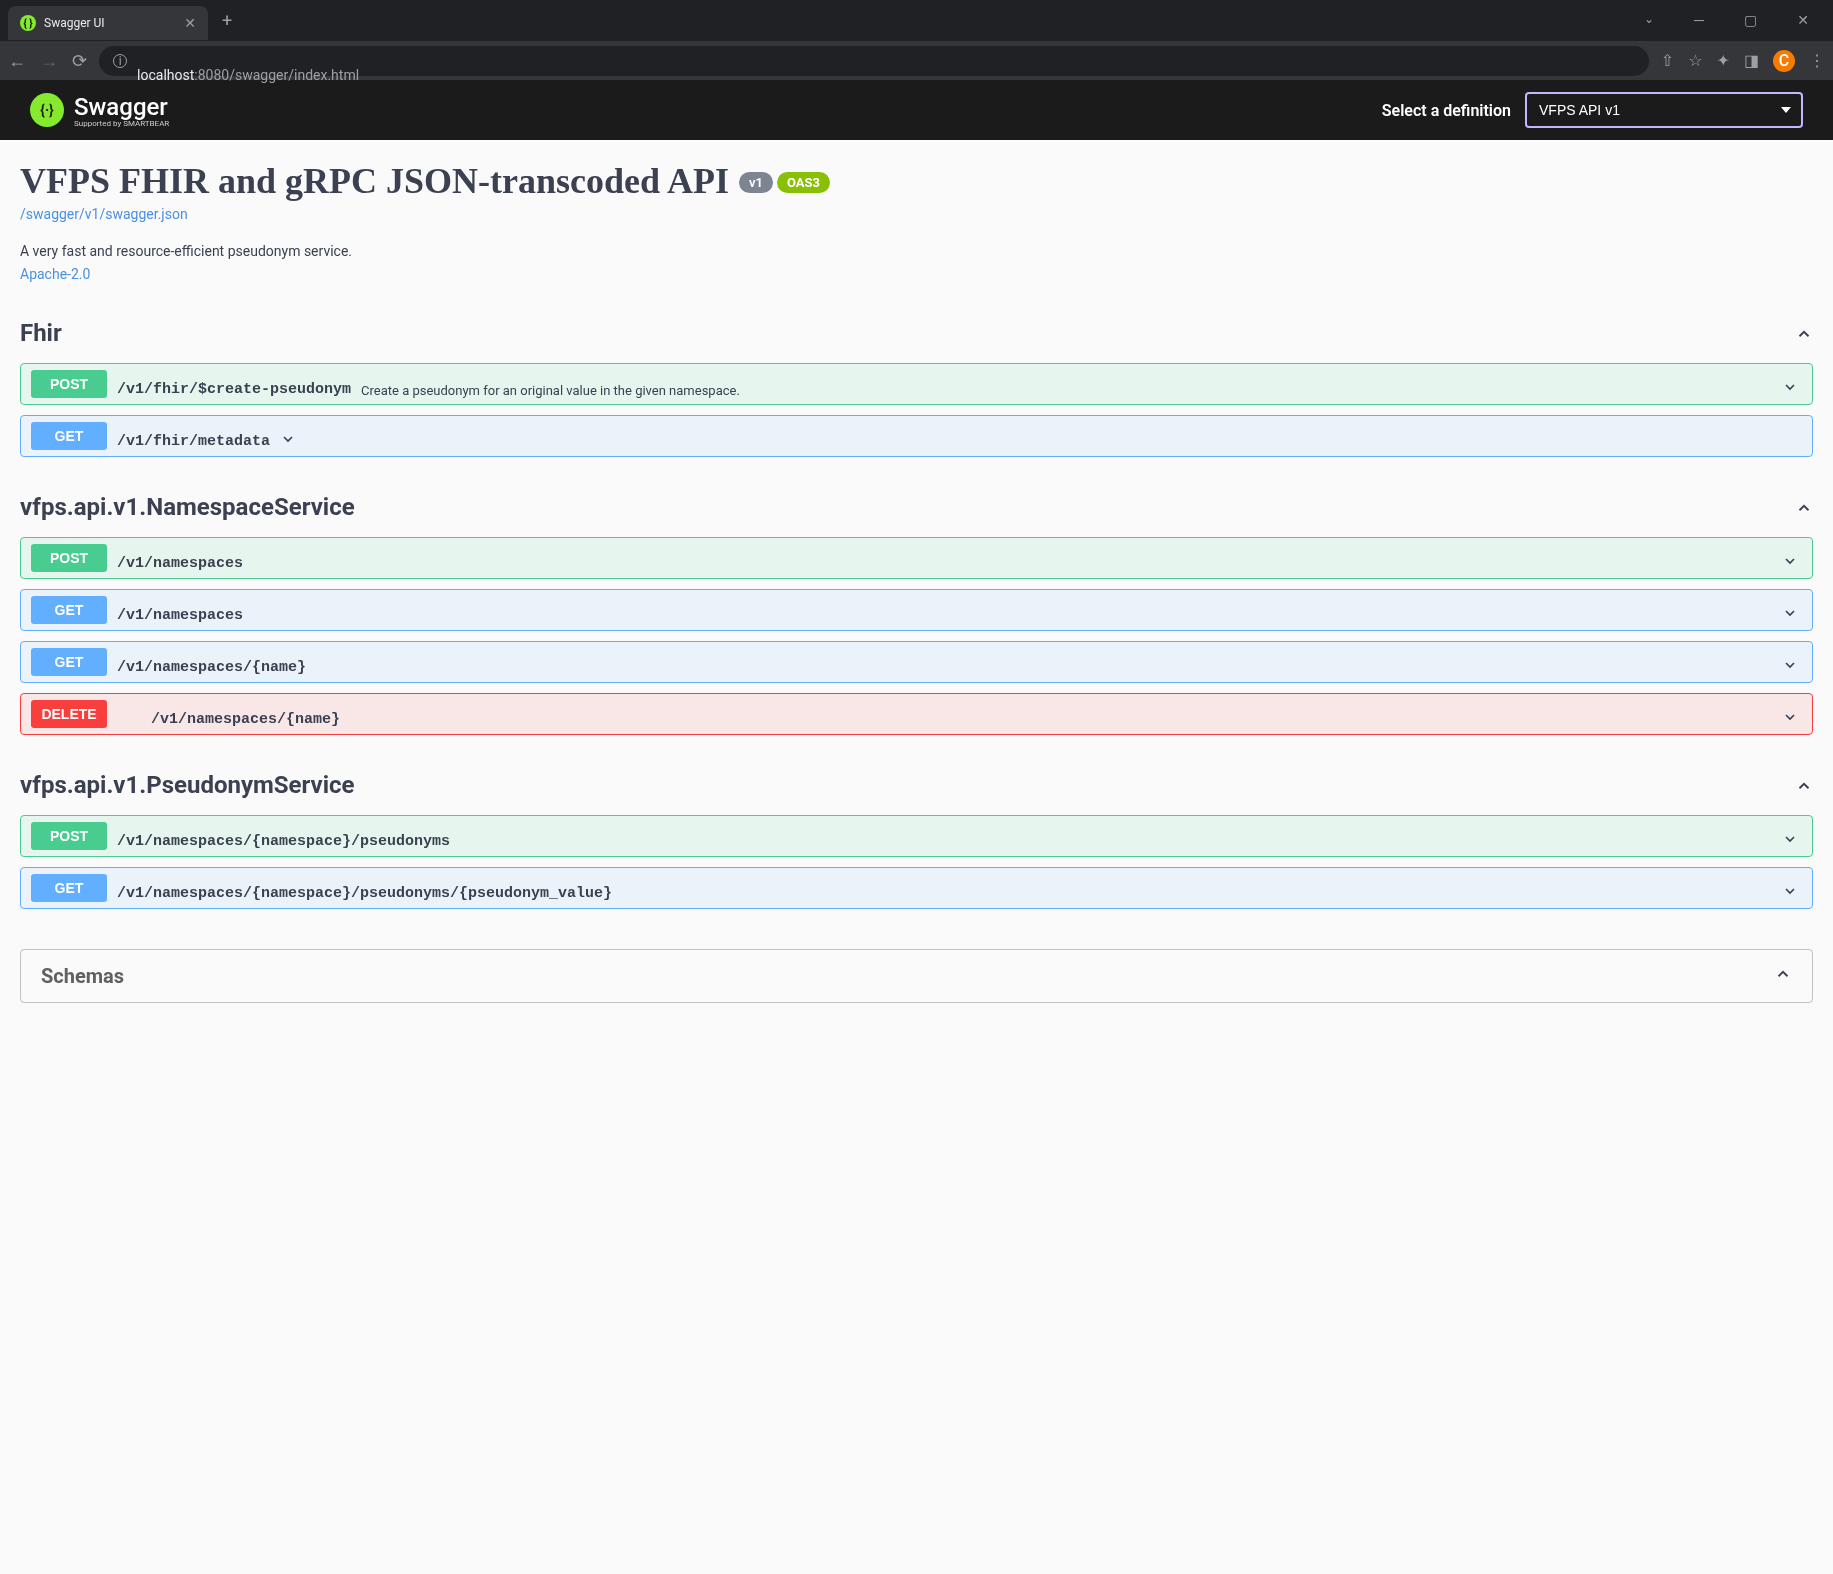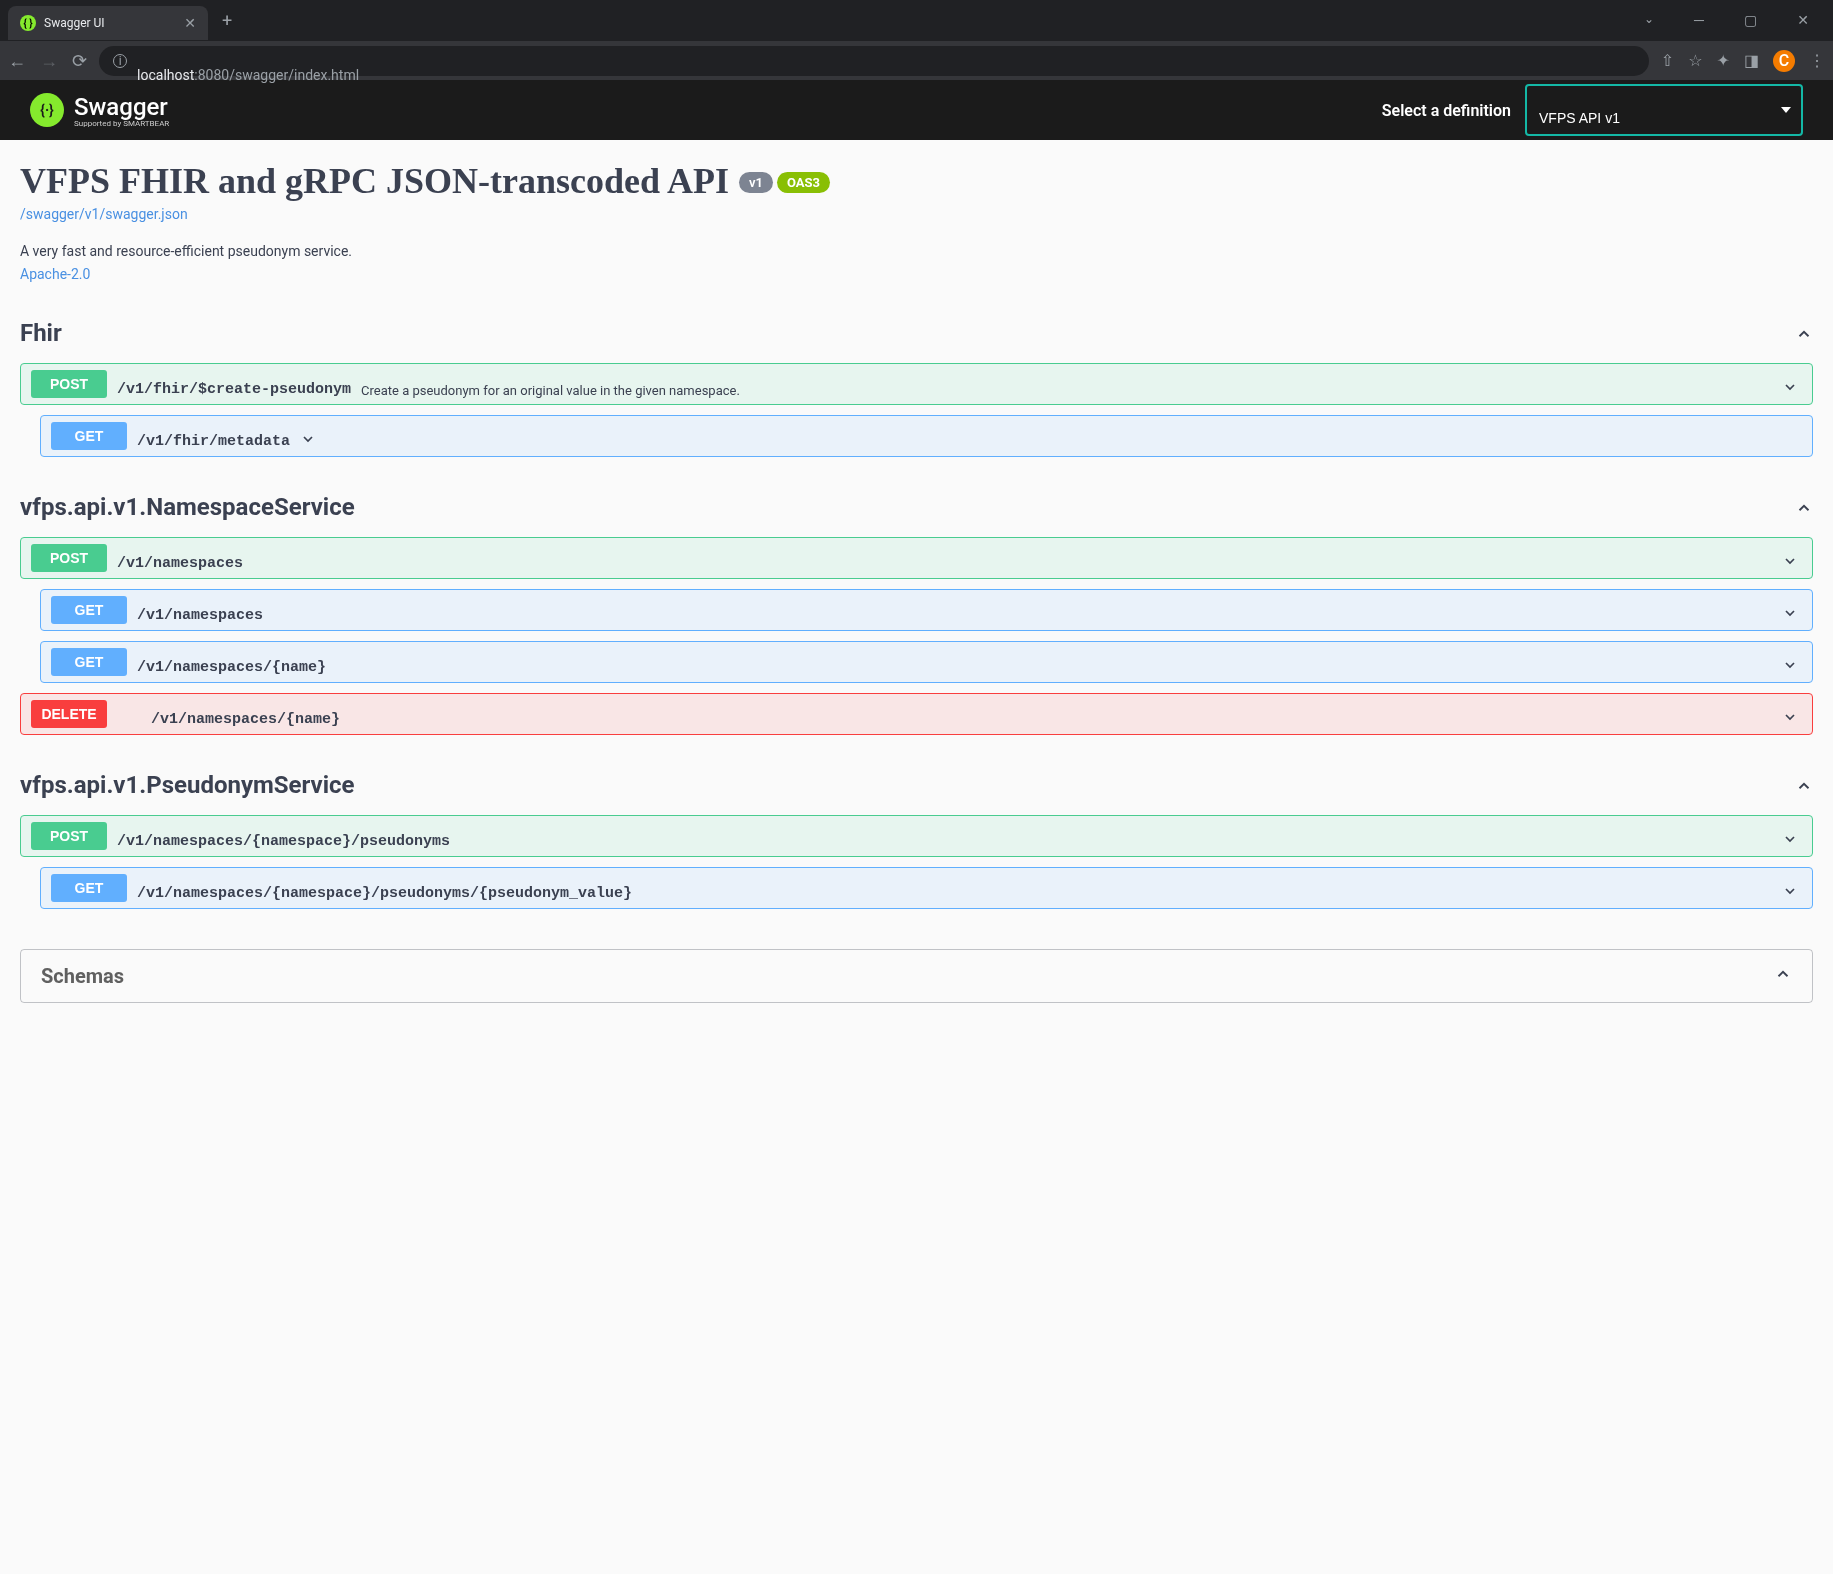--- a/index.html
+++ b/index.html
@@ -31,21 +31,21 @@
 .viewport { height: calc(1010px - 80px); overflow-y: scroll; background: #fafafa; }
 
 
 .swagger-header { background: #1b1b1b; height: 60px; display: flex; align-items: center; padding: 0 30px; justify-content: space-between; }
 .swagger-logo { display: flex; align-items: center; gap: 10px; color: white; }
 .logo-circle { width: 34px; height: 34px; border-radius: 50%; background: #85ea2d; display: flex; align-items: center; justify-content: center; color: #1b1b1b; font-weight: bold; font-size: 14px; }
 .logo-text { font-size: 24px; font-weight: 500; }
 .logo-sub { font-size: 8px; color: #ccc; margin-top: -2px; }
 .definition-selector { display: flex; align-items: center; gap: 14px; }
 .def-label { color: white; font-size: 16px; font-weight: 600; }
-.def-select { background: #1b1b1b; color: white; border: 2px solid #14b8a6; border-radius: 4px; padding: 24px 180px 8px 12px; font-size: 14px; appearance: none; position: relative; }
+.def-select { background: #1b1b1b; color: white; border: 2px solid #c4b5fd; border-radius: 4px; padding: 8px 180px 8px 12px; font-size: 14px; appearance: none; position: relative; }
 .def-select-wrap { position: relative; }
 .def-select-wrap::after { content: ""; position: absolute; right: 12px; top: 50%; transform: translateY(-50%); width: 0; height: 0; border-left: 5px solid transparent; border-right: 5px solid transparent; border-top: 6px solid white; pointer-events: none; }
 
 
 .swagger-body { padding: 20px 20px 40px; }
 .api-title { font-size: 36px; font-weight: 700; color: #3b4151; display: inline; font-family: Liberation Serif, serif; }
 .version-badge { display: inline-block; background: #7d8492; color: white; border-radius: 14px; padding: 3px 10px; font-size: 13px; font-weight: 600; vertical-align: super; margin-left: 6px; }
 .oas-badge { display: inline-block; background: #89bf04; color: white; border-radius: 14px; padding: 3px 10px; font-size: 13px; font-weight: 700; vertical-align: super; }
 .spec-link { color: #4990e2; font-size: 14px; text-decoration: none; display: inline-block; margin-top: 4px; }
 .api-desc { color: #3b4151; font-size: 14px; margin-top: 20px; }
@@ -59,21 +59,21 @@
 
 
 .op-row { border-radius: 4px; margin-top: 10px; display: flex; align-items: flex-end; padding: 6px 10px; cursor: pointer; gap: 10px; border: 1px solid; }
 .op-method { color: white; font-weight: 700; font-size: 14px; padding: 6px 0; border-radius: 3px; min-width: 76px; text-align: center; font-family: sans-serif; }
 .op-path { font-family: "Courier New", monospace; font-weight: 700; font-size: 15px; color: #3b4151; }
 .op-desc { font-size: 13px; color: #3b4151; flex: 1; }
 .op-toggle { font-size: 14px; color: #3b4151; padding-right: 4px; }
 
 .op-post { background: rgba(73,204,144,0.1); border-color: #49cc90; }
 .op-post .op-method { background: #49cc90; }
-.op-get { background: rgba(97,175,254,0.1); border-color: #61affe; margin-left: 20px; }
+.op-get { background: rgba(97,175,254,0.1); border-color: #61affe; }
 .op-get .op-method { background: #61affe; }
 .op-delete { background: rgba(249,62,62,0.1); border-color: #f93e3e; gap: 44px; }
 .op-delete .op-method { background: #f93e3e; }
 
 
 .schemas-box { border: 1px solid rgba(59,65,81,0.3); border-radius: 4px; margin-top: 40px; padding: 14px 20px; display: flex; justify-content: space-between; align-items: center; }
 .schemas-title { font-size: 20px; font-weight: 700; color: #606060; }
 
 
 .viewport::-webkit-scrollbar { width: 16px; }

